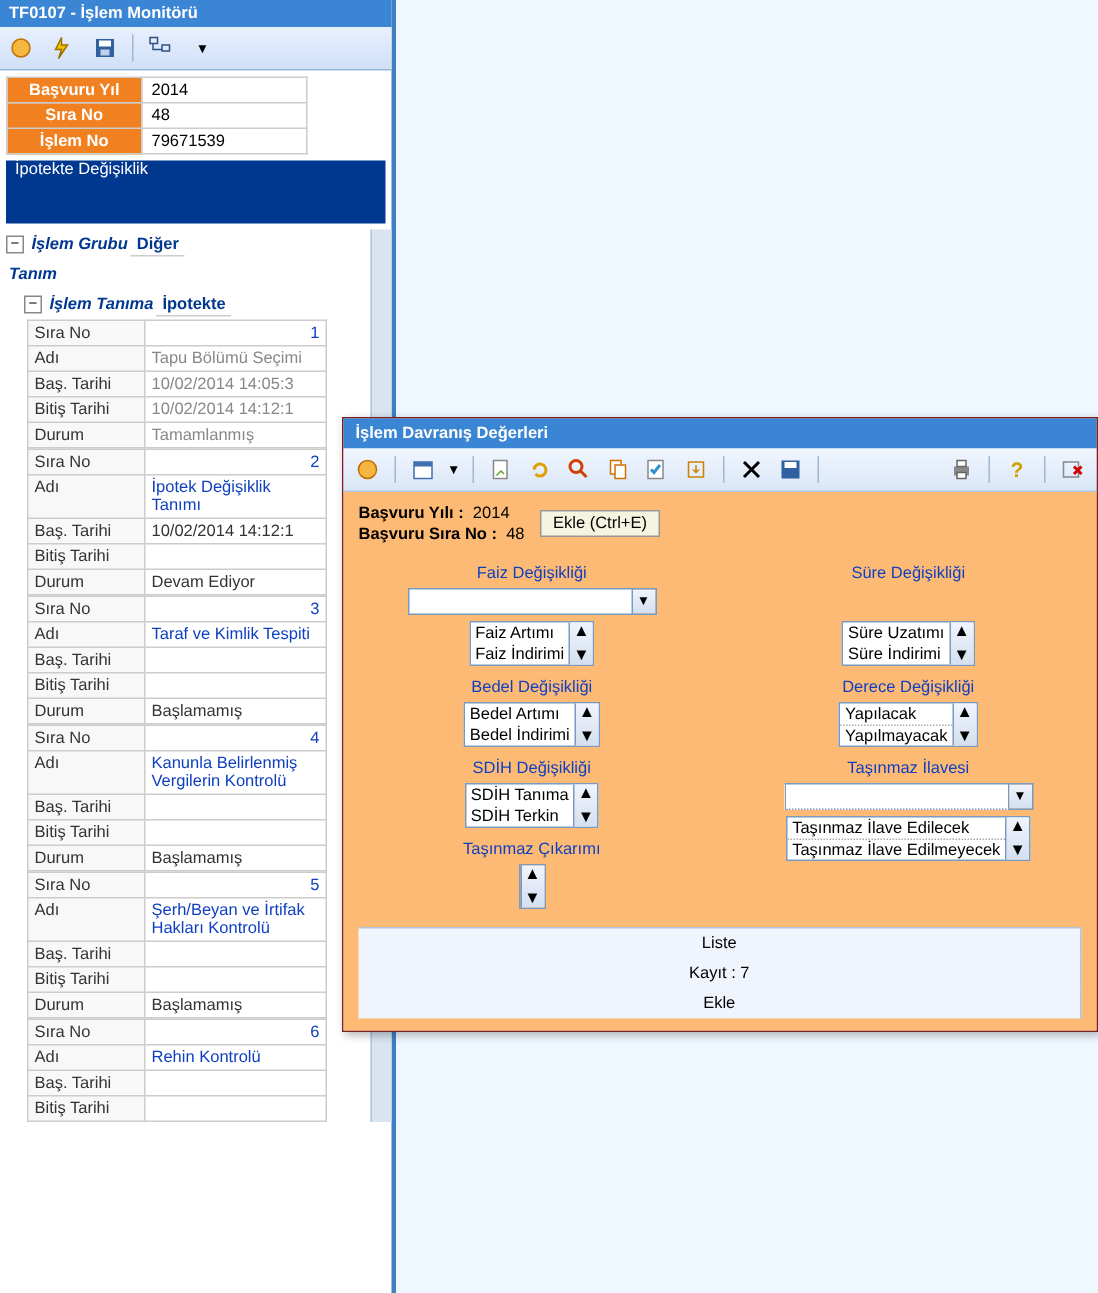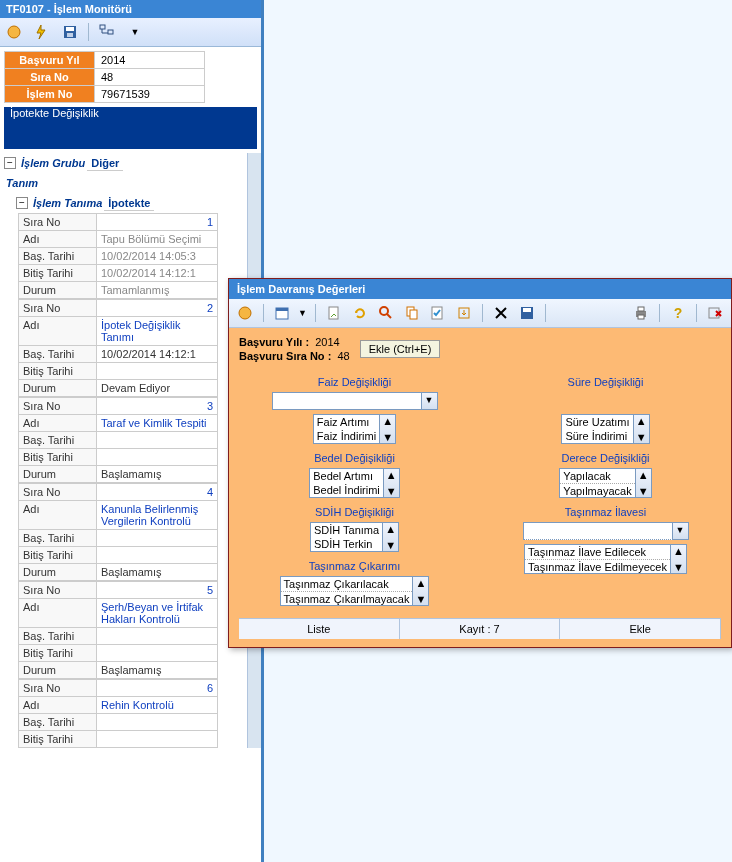--- a/index.html
+++ b/index.html
@@ -53,21 +53,21 @@
 .combo { display: flex; }
 .combo input { flex: 1; border: 1px solid #7a9ac0; padding: 1px 3px; height: 18px; background: #fff; }
 .combo input.dotted { border-bottom: 1px dotted #7a9ac0; }
 .combo .arrow { width: 16px; height: 18px; background: linear-gradient(#f0f4fc, #d4e0f0); border: 1px solid #7a9ac0; border-left: none; text-align: center; line-height: 14px; cursor: pointer; font-size: 9px; }
 .listbox { border: 1px solid #7a9ac0; background: #fff; height: 30px; display: flex; }
 .listbox .items { flex: 1; overflow: hidden; }
 .listbox .item { padding: 0 3px; line-height: 14px; white-space: nowrap; overflow: hidden; text-overflow: ellipsis; }
 .listbox .item.dotted { border-bottom: 1px dotted #aaa; }
 .listbox .scroll { width: 16px; background: linear-gradient(#f0f4fc, #d4e0f0); border-left: 1px solid #7a9ac0; display: flex; flex-direction: column; justify-content: space-between; align-items: center; font-size: 8px; cursor: pointer; }
 
-.dlg-status { display: flex; border-top: 1px solid #b0c4de; background: #f0f4fc; margin-top: 12px; }
+.dlg-status { display: flex; border-top: 1px solid #b0c4de; background: #f0f4fc; margin-top: 12px; flex-direction: column; }
 .dlg-status div { flex: 1; padding: 4px 10px; border-right: 1px solid #b0c4de; text-align: center; }
 
 
 svg { width: 16px; height: 16px; }
 </style>
 </head>
 <body>
 
 <div class="main-window">
   <div class="main-title">TF0107 - İşlem Monitörü</div>
@@ -413,24 +413,20 @@
               <div class="item">SDİH Terkin</div>
             </div>
           <div class="scroll">
               <span>▲</span>
               <span>▼</span>
             </div>
         </div>
 
         <div class="section-label">Taşınmaz Çıkarımı</div>
         <div class="listbox">
-          <div class="items">
-              <div class="item dotted">Taşınmaz Çıkarılacak</div>
-              <div class="item">Taşınmaz Çıkarılmayacak</div>
-            </div>
           <div class="scroll">
               <span>▲</span>
               <span>▼</span>
             </div>
         </div>
       </div>
 
       <div class="dlg-col">
         <div class="section-label">Süre Değişikliği</div>
         <div style="height:18px;"></div>

